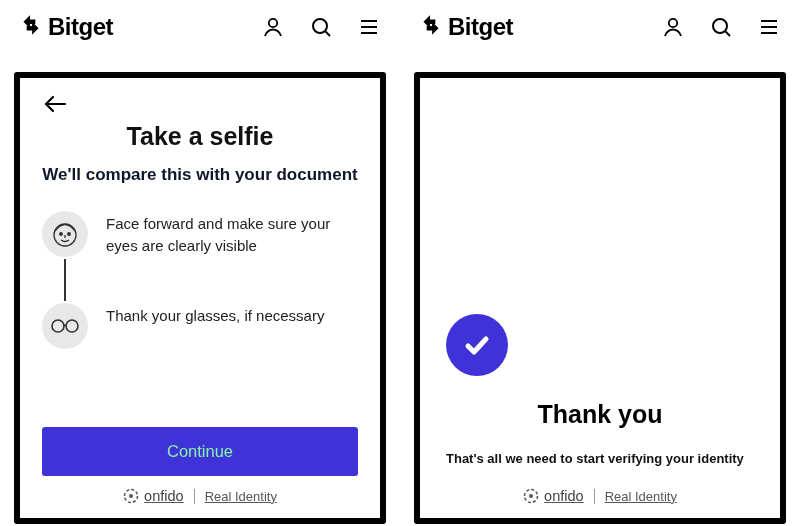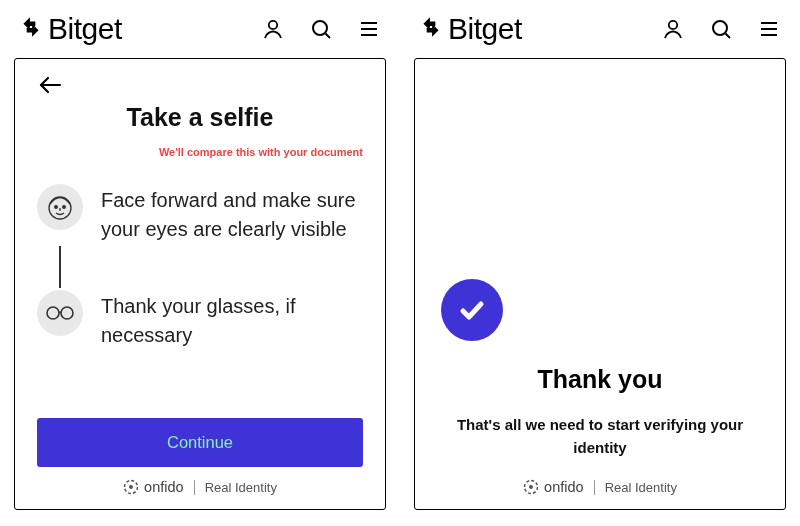--- a/index.html
+++ b/index.html
@@ -22,42 +22,42 @@
     align-items: center;
     justify-content: space-between;
     padding: 12px 18px 8px 18px;
   }
   .brand {
     display: flex;
     align-items: center;
     gap: 4px;
   }
   .brand-name {
-    font-size: 30px;
-    font-weight: 400;
+    font-size: 24px;
+    font-weight: 700;
     letter-spacing: -0.5px;
     color: #000;
   }
   .top-actions {
     display: flex;
     align-items: center;
     gap: 22px;
   }
   .icon-btn {
     width: 26px;
     height: 26px;
     display: flex;
     align-items: center;
     justify-content: center;
     cursor: pointer;
     color: #000;
   }
   .panel {
-    margin: 4px 14px 0 14px;
-    border: 1px solid #000000;
+    margin: 22px 14px 0 14px;
+    border: 6px solid #000000;
     border-radius: 3px;
     height: 452px;
     position: relative;
     padding: 16px 22px 14px 22px;
     display: flex;
     flex-direction: column;
   }
   .back-arrow {
     width: 28px;
     height: 22px;
@@ -67,24 +67,24 @@
   }
   .title {
     font-size: 25px;
     font-weight: 700;
     text-align: center;
     color: #111;
     margin-top: 2px;
     margin-bottom: 14px;
   }
   .subtitle {
-    font-size: 11px;
-    font-weight: 700;
-    text-align: right;
-    color: #ef4444;
+    font-size: 17px;
+    font-weight: 700;
+    text-align: center;
+    color: #0f172a;
     margin-bottom: 26px;
   }
   .tips {
     flex: 1;
     overflow: hidden;
   }
   .tip-row {
     display: flex;
     align-items: flex-start;
     gap: 18px;
@@ -102,21 +102,21 @@
   }
   .tip-connector {
     width: 2px;
     height: 42px;
     background: #333;
     margin-left: 22px;
     margin-top: 2px;
     margin-bottom: 2px;
   }
   .tip-text {
-    font-size: 20px;
+    font-size: 15px;
     color: #222;
     line-height: 1.45;
     padding-top: 2px;
   }
   .continue-btn {
     width: 100%;
     background: #3f33d8;
     color: #86efac;
     border: none;
     border-radius: 3px;
@@ -127,20 +127,21 @@
     margin-top: 6px;
   }
   .footer {
     display: flex;
     align-items: center;
     justify-content: center;
     gap: 10px;
     margin-top: 12px;
     color: #555;
     font-size: 13px;
+    text-decoration: underline;
   }
   .footer-divider {
     width: 1px;
     height: 15px;
     background: #999;
   }
   .onfido-brand {
     display: flex;
     align-items: center;
     gap: 5px;
@@ -167,23 +168,22 @@
     margin-left: 4px;
   }
   .thank-title {
     font-size: 25px;
     font-weight: 700;
     text-align: center;
     color: #000;
     margin-bottom: 20px;
   }
   .thank-sub {
-    font-size: 15px;
-    font-weight: 700;
-    text-align: center;
+    font-size: 13px;
+    font-weight: 700;
     color: #111;
     line-height: 1.5;
     padding: 0 4px;
     max-height: 48px;
     overflow: hidden;
   }
   .panel-b {
     padding-top: 14px;
   }
 </style>

